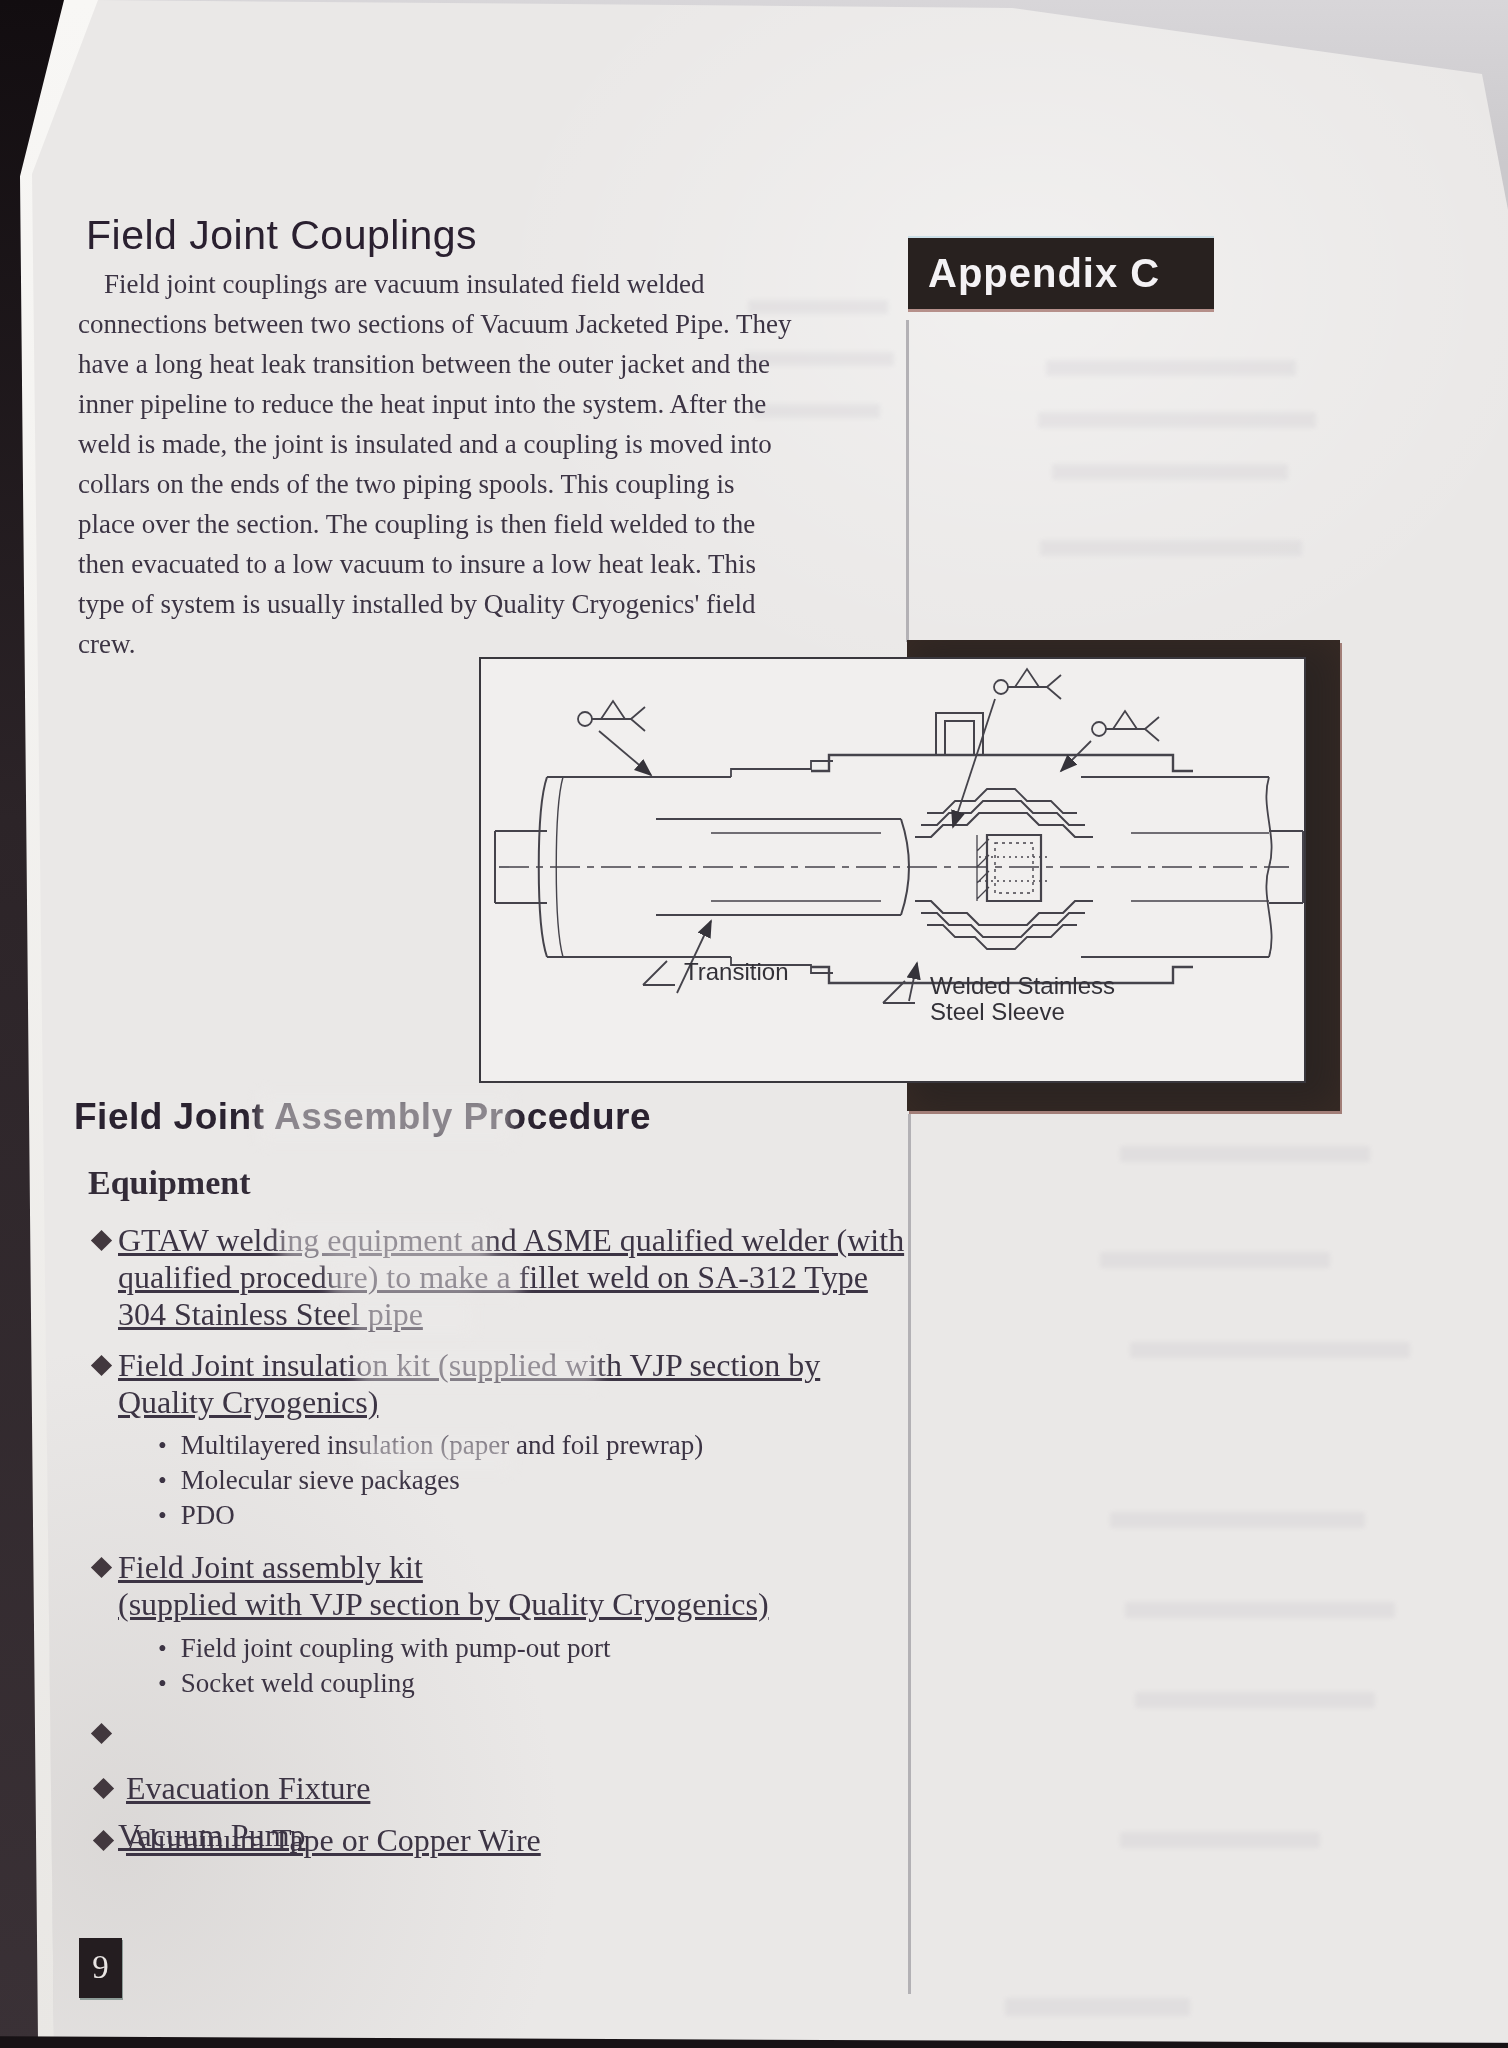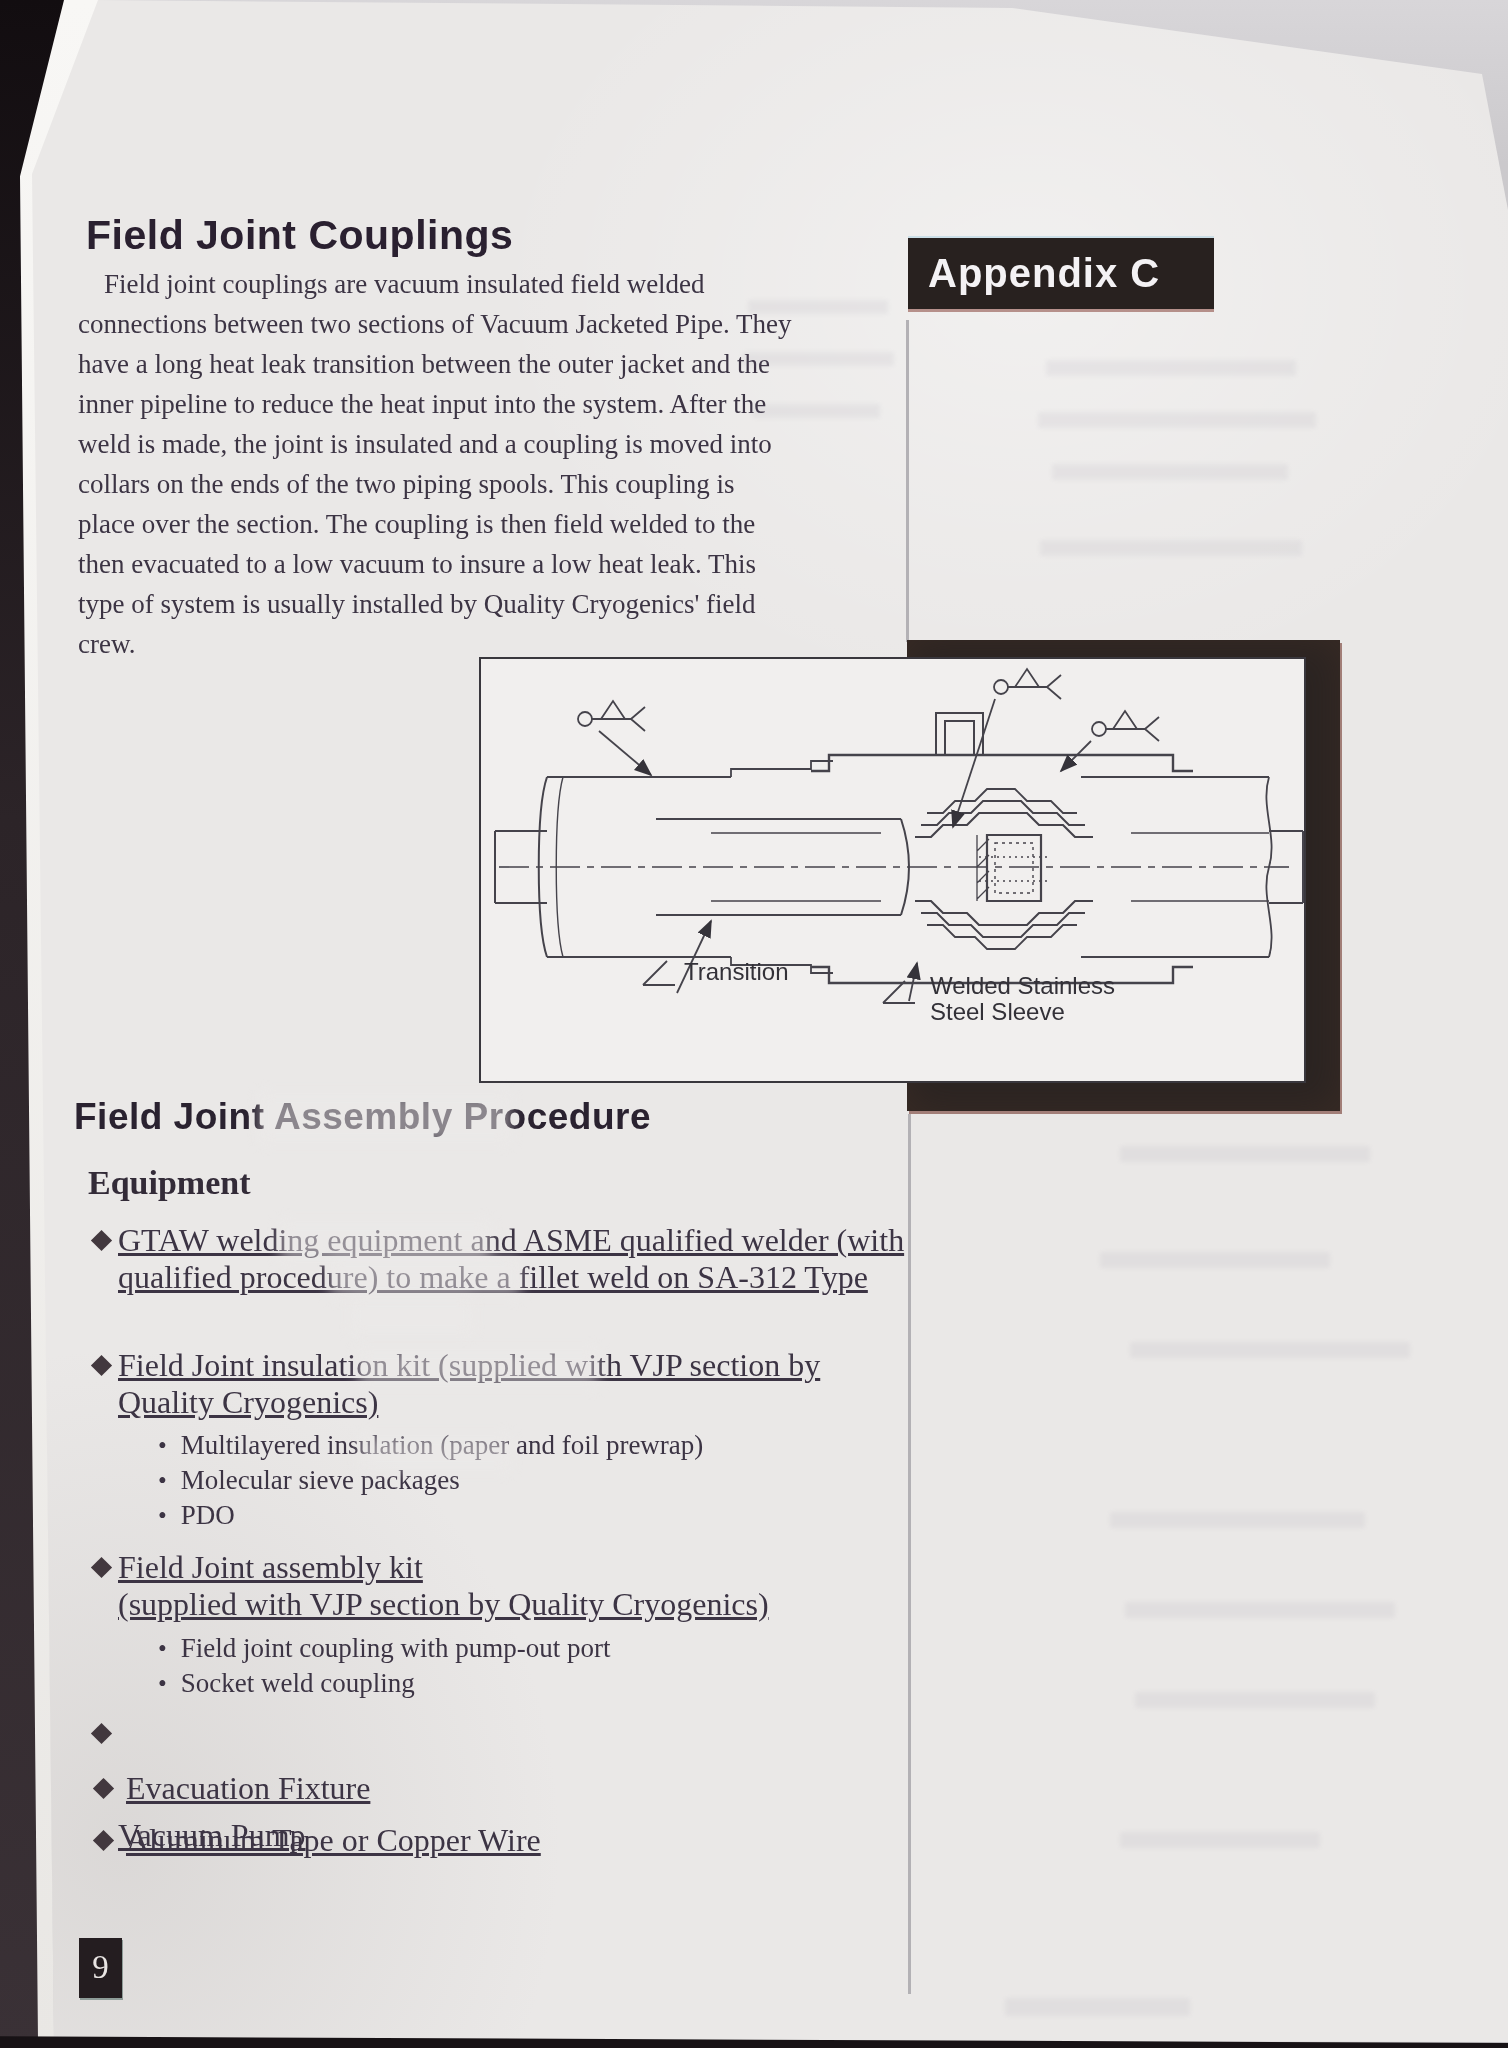--- a/index.html
+++ b/index.html
@@ -16,21 +16,21 @@
   .bg-bottom-dark{position:absolute;left:0;top:2030px;width:1508px;height:18px;
      clip-path:polygon(0 35%,100% 72%,100% 100%,0 100%);background:#171215;}
   .page{position:absolute;left:0;top:0;width:1508px;height:2048px;
      clip-path:polygon(96px 0,1012px 8px,1482px 74px,1508px 210px,1508px 2042px,54px 2040px,30px 172px);
      background:
        radial-gradient(ellipse 900px 700px at 68% 14%,rgba(255,255,255,.35) 0%,rgba(255,255,255,0) 60%),
        radial-gradient(ellipse 800px 900px at 8% 90%,rgba(190,186,184,.35) 0%,rgba(190,186,184,0) 55%),
        #eae8e7;}
   
   .title{position:absolute;left:86px;top:212px;font-family:"Liberation Sans",sans-serif;
-     font-weight:bold;font-size:41px;letter-spacing:.5px;color:#2a2030;}
+     font-weight:normal;font-size:41px;letter-spacing:.5px;color:#2a2030;}
   .para{position:absolute;left:78px;top:264px;color:#3c3444;font-size:27px;}
   .para .line{height:40px;line-height:40px;white-space:nowrap;}
   .para .line:first-child{padding-left:26px;}
   .banner{position:absolute;left:908px;top:238px;width:306px;height:71px;background:#28211f;
      box-shadow:0 3px 0 rgba(110,28,18,.45), 0 -2px 0 rgba(160,205,225,.45);}
   .banner span{display:block;padding-left:20px;line-height:71px;font-family:"Liberation Sans",sans-serif;
      font-weight:bold;font-size:40px;letter-spacing:1px;color:#f4f2f4;}
   .divider{position:absolute;width:3px;background:#b3b1b5;}
   .div-top{left:906px;top:320px;height:322px;}
   .div-bottom{left:908px;top:1114px;height:880px;}
@@ -177,20 +177,21 @@
     <div class="dlabel" style="left:930px;top:972px;">Welded Stainless</div>
     <div class="dlabel" style="left:930px;top:998px;">Steel Sleeve</div>
 
     <div class="h2">Field Joint Assembly Procedure</div>
     <div class="h3">Equipment</div>
 
     <div class="diamond" style="left:94px;top:1233px;"></div>
     <div class="bullet-text" style="top:1222px;">
       <div class="bl">GTAW welding equipment and ASME qualified welder (with</div>
       <div class="bl">qualified procedure) to make a fillet weld on SA-312 Type</div>
+      <div class="bl">304 Stainless Steel pipe</div>
     </div>
 
     <div class="diamond" style="left:94px;top:1358px;"></div>
     <div class="bullet-text" style="top:1347px;">
       <div class="bl">Field Joint insulation kit (supplied with VJP section by</div>
       <div class="bl">Quality Cryogenics)</div>
     </div>
     <div class="sub-list" style="top:1428px;">
       <div class="sl">Multilayered insulation (paper and foil prewrap)</div>
       <div class="sl">Molecular sieve packages</div>

